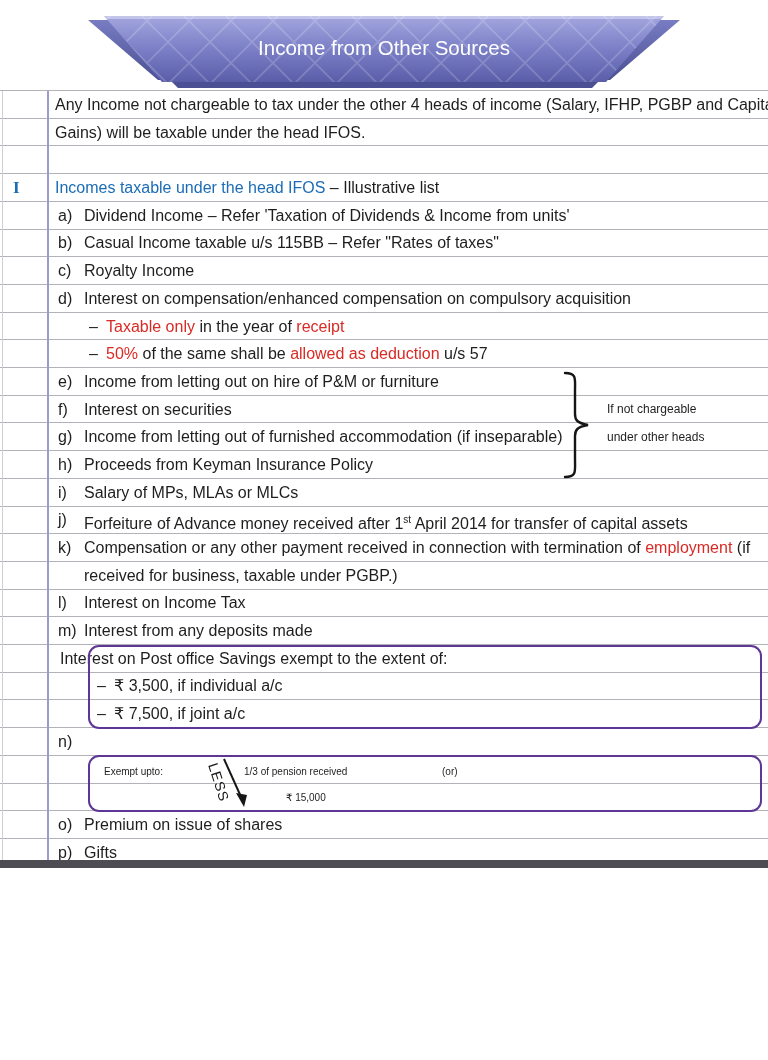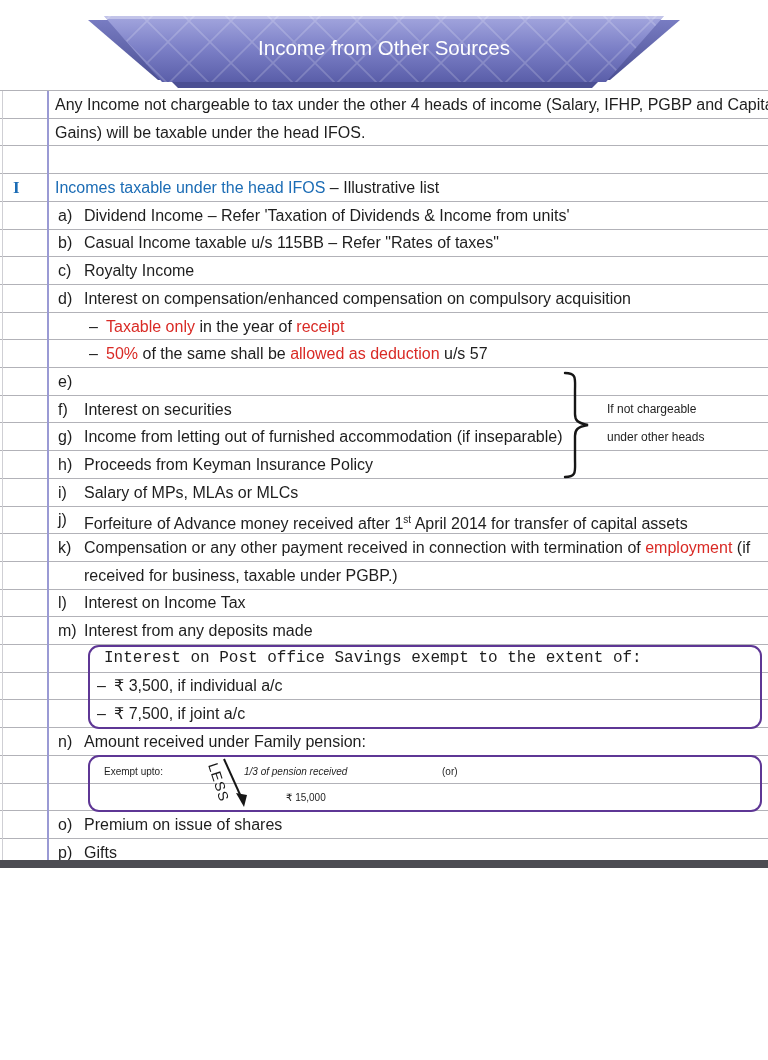--- a/index.html
+++ b/index.html
@@ -13,21 +13,21 @@
   .ruled{position:absolute;top:90px;left:0;width:768px;height:887px;
          border-top:1px solid #b2b2b8;
          background:repeating-linear-gradient(to bottom,transparent 0,transparent 26.7px,#b2b2b8 26.7px,#b2b2b8 27.7px);}
   .margin-line{position:absolute;left:47px;top:0;bottom:0;width:1.5px;background:#9a9ad4;}
   .edge-line{position:absolute;left:2px;top:0;bottom:0;width:1px;background:#cfcfd4;}
 
   .row{height:27.7px;line-height:27.9px;position:relative;white-space:nowrap;font-size:16px;}
   .row.text,.row.section{padding-left:55px;}
   .row.item,.row.cont{padding-left:84px;}
   .row.sub{padding-left:106px;}
-  .row.boxtext{padding-left:104px;font-family:Liberation Mono, monospace;}
+  .row.boxtext{padding-left:60px;}
   .row.boxsub{padding-left:114px;}
   .lbl{position:absolute;left:58px;}
   .mlbl{position:absolute;left:13px;color:#1b6cb5;font-family:"Liberation Serif","DejaVu Serif",serif;font-weight:600;font-size:17px;}
   .sub .dash{position:absolute;left:89px;}
   .boxsub .dash{position:absolute;left:97px;}
   .s-n{}
   .s-i{}
   .s-r{color:#d92a25;}
   .s-blue{color:#1b6cb5;}
   .s-sup{font-size:10px;vertical-align:super;}
@@ -37,21 +37,21 @@
   .aside-line{position:absolute;left:607px;height:27.7px;line-height:27.9px;font-size:12px;white-space:nowrap;}
   .aside-1{top:305px;}
   .aside-2{top:332.5px;}
 
   
   .pbox{position:absolute;left:88px;width:674px;border:2.5px solid #5e3695;border-radius:11px;box-sizing:border-box;}
   .pbox1{top:553.5px;height:84px;}
   .pbox2{top:663.5px;height:57px;}
   .pbox2 .bx{position:absolute;line-height:27px;font-size:10px;white-space:nowrap;}
   .bx-label{left:14px;top:1px;}
-  .bx-opt1{left:154px;top:1px;font-style:italic;}
+  .bx-opt1{left:154px;top:1px;}
   .bx-or{left:352px;top:1px;}
   .bx-opt2{left:196px;top:27px;}
   .less-svg{position:absolute;left:102px;top:0;}
 
   
   .footer-strip{position:absolute;top:990px;left:0;width:768px;height:48px;
                 background:linear-gradient(#f4f4f4,#e3e3e3);
                 clip-path:polygon(0 6%,100% 26%,100% 74%,0 98%);}
   .footer-label{position:absolute;top:1058px;left:0;width:768px;text-align:center;
                 font-size:17.5px;color:#1d4ed8;}
@@ -95,34 +95,34 @@
         <div class="row text"><span class="s-n">Any Income not chargeable to tax under the other 4 heads of income (Salary, IFHP, PGBP and Capital</span></div>
         <div class="row text"><span class="s-n">Gains) will be taxable under the head IFOS.</span></div>
         <div class="row empty"></div>
         <div class="row section"><span class="mlbl">I</span><span class="s-blue">Incomes taxable under the head IFOS</span><span class="s-i"> – Illustrative list</span></div>
         <div class="row item"><span class="lbl">a)</span><span class="s-n">Dividend Income  </span><span class="s-i">– Refer 'Taxation of Dividends &amp; Income from units'</span></div>
         <div class="row item"><span class="lbl">b)</span><span class="s-n">Casual Income taxable u/s 115BB </span><span class="s-i">– Refer "Rates of taxes"</span></div>
         <div class="row item"><span class="lbl">c)</span><span class="s-n">Royalty Income</span></div>
         <div class="row item"><span class="lbl">d)</span><span class="s-n">Interest on compensation/enhanced compensation on compulsory acquisition</span></div>
         <div class="row sub"><span class="dash">–</span><span class="s-r">Taxable only</span><span class="s-n"> in the year of </span><span class="s-r">receipt</span></div>
         <div class="row sub"><span class="dash">–</span><span class="s-r">50%</span><span class="s-n"> of the same shall be </span><span class="s-r">allowed as deduction</span><span class="s-n"> u/s 57</span></div>
-        <div class="row item"><span class="lbl">e)</span></div>
+        <div class="row item"><span class="lbl">e)</span><span class="s-n">Income from letting out on hire of P&amp;M or furniture</span></div>
         <div class="row item"><span class="lbl">f)</span><span class="s-n">Interest on securities</span></div>
         <div class="row item"><span class="lbl">g)</span><span class="s-n">Income from letting out of furnished accommodation (if inseparable)</span></div>
         <div class="row item"><span class="lbl">h)</span><span class="s-n">Proceeds from Keyman Insurance Policy</span></div>
         <div class="row item"><span class="lbl">i)</span><span class="s-n">Salary of MPs, MLAs or MLCs</span></div>
         <div class="row item"><span class="lbl">j)</span><span class="s-n">Forfeiture of Advance money received after 1</span><span class="s-sup">st</span><span class="s-n"> April 2014 for transfer of capital assets</span></div>
         <div class="row item"><span class="lbl">k)</span><span class="s-n">Compensation or any other payment received in connection with termination of </span><span class="s-r">employment</span><span class="s-i"> (if</span></div>
         <div class="row cont"><span class="s-i">received for business, taxable under PGBP.)</span></div>
         <div class="row item"><span class="lbl">l)</span><span class="s-n">Interest on Income Tax</span></div>
         <div class="row item"><span class="lbl">m)</span><span class="s-n">Interest from any deposits made</span></div>
         <div class="row boxtext"><span class="s-n">Interest on Post office Savings exempt to the extent of:</span></div>
         <div class="row boxsub"><span class="dash">–</span><span class="s-n">₹ 3,500, if individual a/c</span></div>
         <div class="row boxsub"><span class="dash">–</span><span class="s-n">₹ 7,500, if joint a/c</span></div>
-        <div class="row item"><span class="lbl">n)</span><span class="s-n">Amount received under Family pension:</span></div>
+        <div class="row item"><span class="lbl">n)</span></div>
         <div class="row empty"></div>
         <div class="row empty"></div>
         <div class="row item"><span class="lbl">o)</span><span class="s-n">Premium on issue of shares</span></div>
         <div class="row item"><span class="lbl">p)</span><span class="s-n">Gifts</span></div>
         <div class="row empty"></div>
         <div class="row empty"></div>
         <div class="row empty"></div>
         <div class="row empty"></div>
       </div>
 

